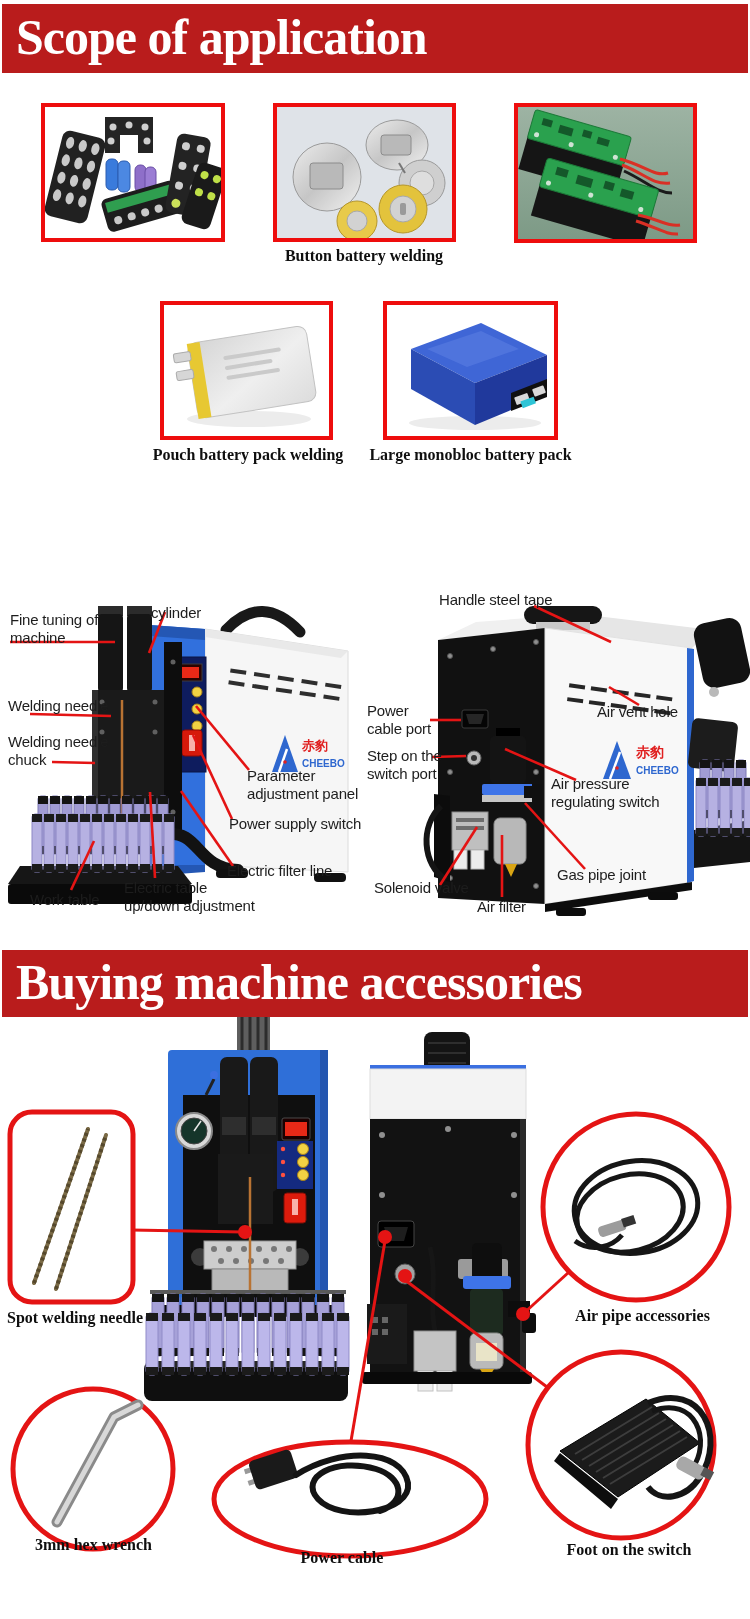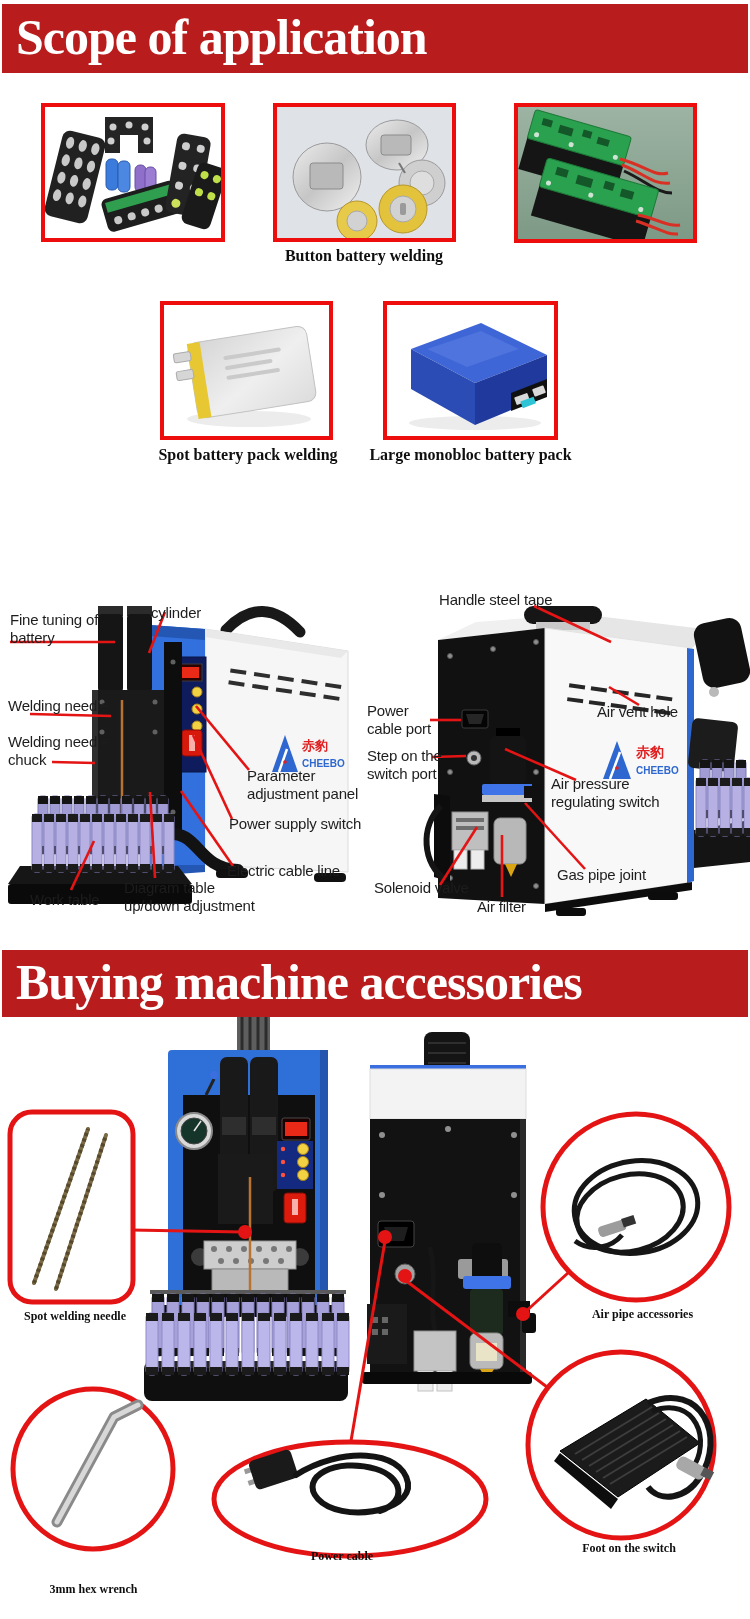--- a/index.html
+++ b/index.html
@@ -10,21 +10,21 @@
           font-family:"Liberation Serif",serif;font-weight:bold;font-size:50px;
           padding-left:14px;box-sizing:border-box;letter-spacing:-1px;}
   .photo{position:absolute;border:4px solid #ee0d0d;background:#fff;box-sizing:border-box;}
   .photo svg{display:block;}
   .caption{position:absolute;font-family:"Liberation Serif",serif;font-weight:bold;
            font-size:16px;line-height:19px;color:#0f0f0f;text-align:center;}
   .dlabel{position:absolute;font:15px/18px "Liberation Sans",sans-serif;color:#1d1d1d;
           letter-spacing:-0.2px;white-space:nowrap;}
   .dlabel span{display:block;}
   .alabel{position:absolute;font-family:"Liberation Serif",serif;font-weight:bold;
-          font-size:12px;color:#0f0f0f;text-align:center;white-space:nowrap;}
+          font-size:16px;color:#0f0f0f;text-align:center;white-space:nowrap;}
 </style>
 </head>
 <body>
 
 <div class="page">
 
 <svg width="0" height="0" style="position:absolute" aria-hidden="true">
   <defs>
     <g id="cell">
           <rect width="10" height="58" rx="3" fill="#b6b1e2" stroke="#8c87c4"></rect>
@@ -206,21 +206,21 @@
       <rect x="13" y="56" width="17" height="9" rx="2" fill="#d6d6d6" stroke="#ababab"></rect>
       <g fill="#cacaca">
             <rect x="62" y="48" width="58" height="4" rx="2"></rect>
             <rect x="62" y="58" width="48" height="4" rx="2"></rect>
             <rect x="62" y="68" width="54" height="4" rx="2"></rect>
           </g>
     </g>
   </svg>
 </div>
 <div class="caption" style="left:146px;top:445px;width:204px;">
-  <span>Spot battery pack welding</span>
+  <span>Pouch battery pack welding</span>
 </div>
 
 <div class="photo" style="left:383px;top:301px;width:175px;height:139px;">
   <svg width="167" height="131" viewBox="0 0 167 131">
     <ellipse cx="88" cy="118" rx="66" ry="7" fill="#ececec"></ellipse>
     <polygon points="24,44 94,18 160,50 88,78" fill="#3f66d6"></polygon>
     <polygon points="40,44 94,26 132,44 80,62" fill="#5d80e4" opacity="0.55"></polygon>
     <polygon points="24,44 88,78 88,120 24,84" fill="#2b4cb4"></polygon>
     <polygon points="88,78 160,50 160,90 88,120" fill="#20399c"></polygon>
     <polygon points="124,88 160,74 160,92 124,106" fill="#101010"></polygon>
@@ -443,47 +443,47 @@
     <line x1="432" y1="185" x2="466" y2="184"></line>
     <line x1="576" y1="208" x2="505" y2="177"></line>
     <line x1="440" y1="313" x2="477" y2="255"></line>
     <line x1="502" y1="325" x2="502" y2="263"></line>
     <line x1="585" y1="297" x2="525" y2="231"></line>
   </g>
 </svg>
 
 <div class="dlabel" style="left:10px;top:611px;">
   <span>Fine tuning of</span>
-      <span>battery</span>
+      <span>machine</span>
 </div>
 <div class="dlabel" style="left:151px;top:604px;">
   <span>cylinder</span>
 </div>
 <div class="dlabel" style="left:8px;top:697px;">
   <span>Welding needle</span>
 </div>
 <div class="dlabel" style="left:8px;top:733px;">
   <span>Welding needle</span>
       <span>chuck</span>
 </div>
 <div class="dlabel" style="left:247px;top:767px;">
   <span>Parameter</span>
       <span>adjustment panel</span>
 </div>
 <div class="dlabel" style="left:229px;top:815px;">
   <span>Power supply switch</span>
 </div>
 <div class="dlabel" style="left:227px;top:862px;">
-  <span>Electric cable line</span>
+  <span>Electric filter line</span>
 </div>
 <div class="dlabel" style="left:30px;top:891px;">
   <span>Work table</span>
 </div>
 <div class="dlabel" style="left:124px;top:879px;">
-  <span>Diagram table</span>
+  <span>Electric table</span>
       <span>up/down adjustment</span>
 </div>
 <div class="dlabel" style="left:439px;top:591px;">
   <span>Handle steel tape</span>
 </div>
 <div class="dlabel" style="left:367px;top:702px;">
   <span>Power</span>
       <span>cable port</span>
 </div>
 <div class="dlabel" style="left:597px;top:703px;">
@@ -722,17 +722,17 @@
   <g fill="#e41414">
     <circle cx="245" cy="215" r="7"></circle>
     <circle cx="523" cy="297" r="7"></circle>
     <circle cx="385" cy="220" r="7"></circle>
     <circle cx="405" cy="259" r="7"></circle>
   </g>
 </svg>
 
 <div class="alabel" style="left:0px;top:1309px;width:150px;">Spot welding needle</div>
 <div class="alabel" style="left:565px;top:1307px;width:155px;">Air pipe accessories</div>
-<div class="alabel" style="left:16px;top:1582px;width:155px;">3mm hex wrench</div>
+<div class="alabel" style="left:16px;top:1536px;width:155px;">3mm hex wrench</div>
 <div class="alabel" style="left:262px;top:1549px;width:160px;">Power cable</div>
 <div class="alabel" style="left:549px;top:1541px;width:160px;">Foot on the switch</div>
 
 </div>
 
 </body></html>

